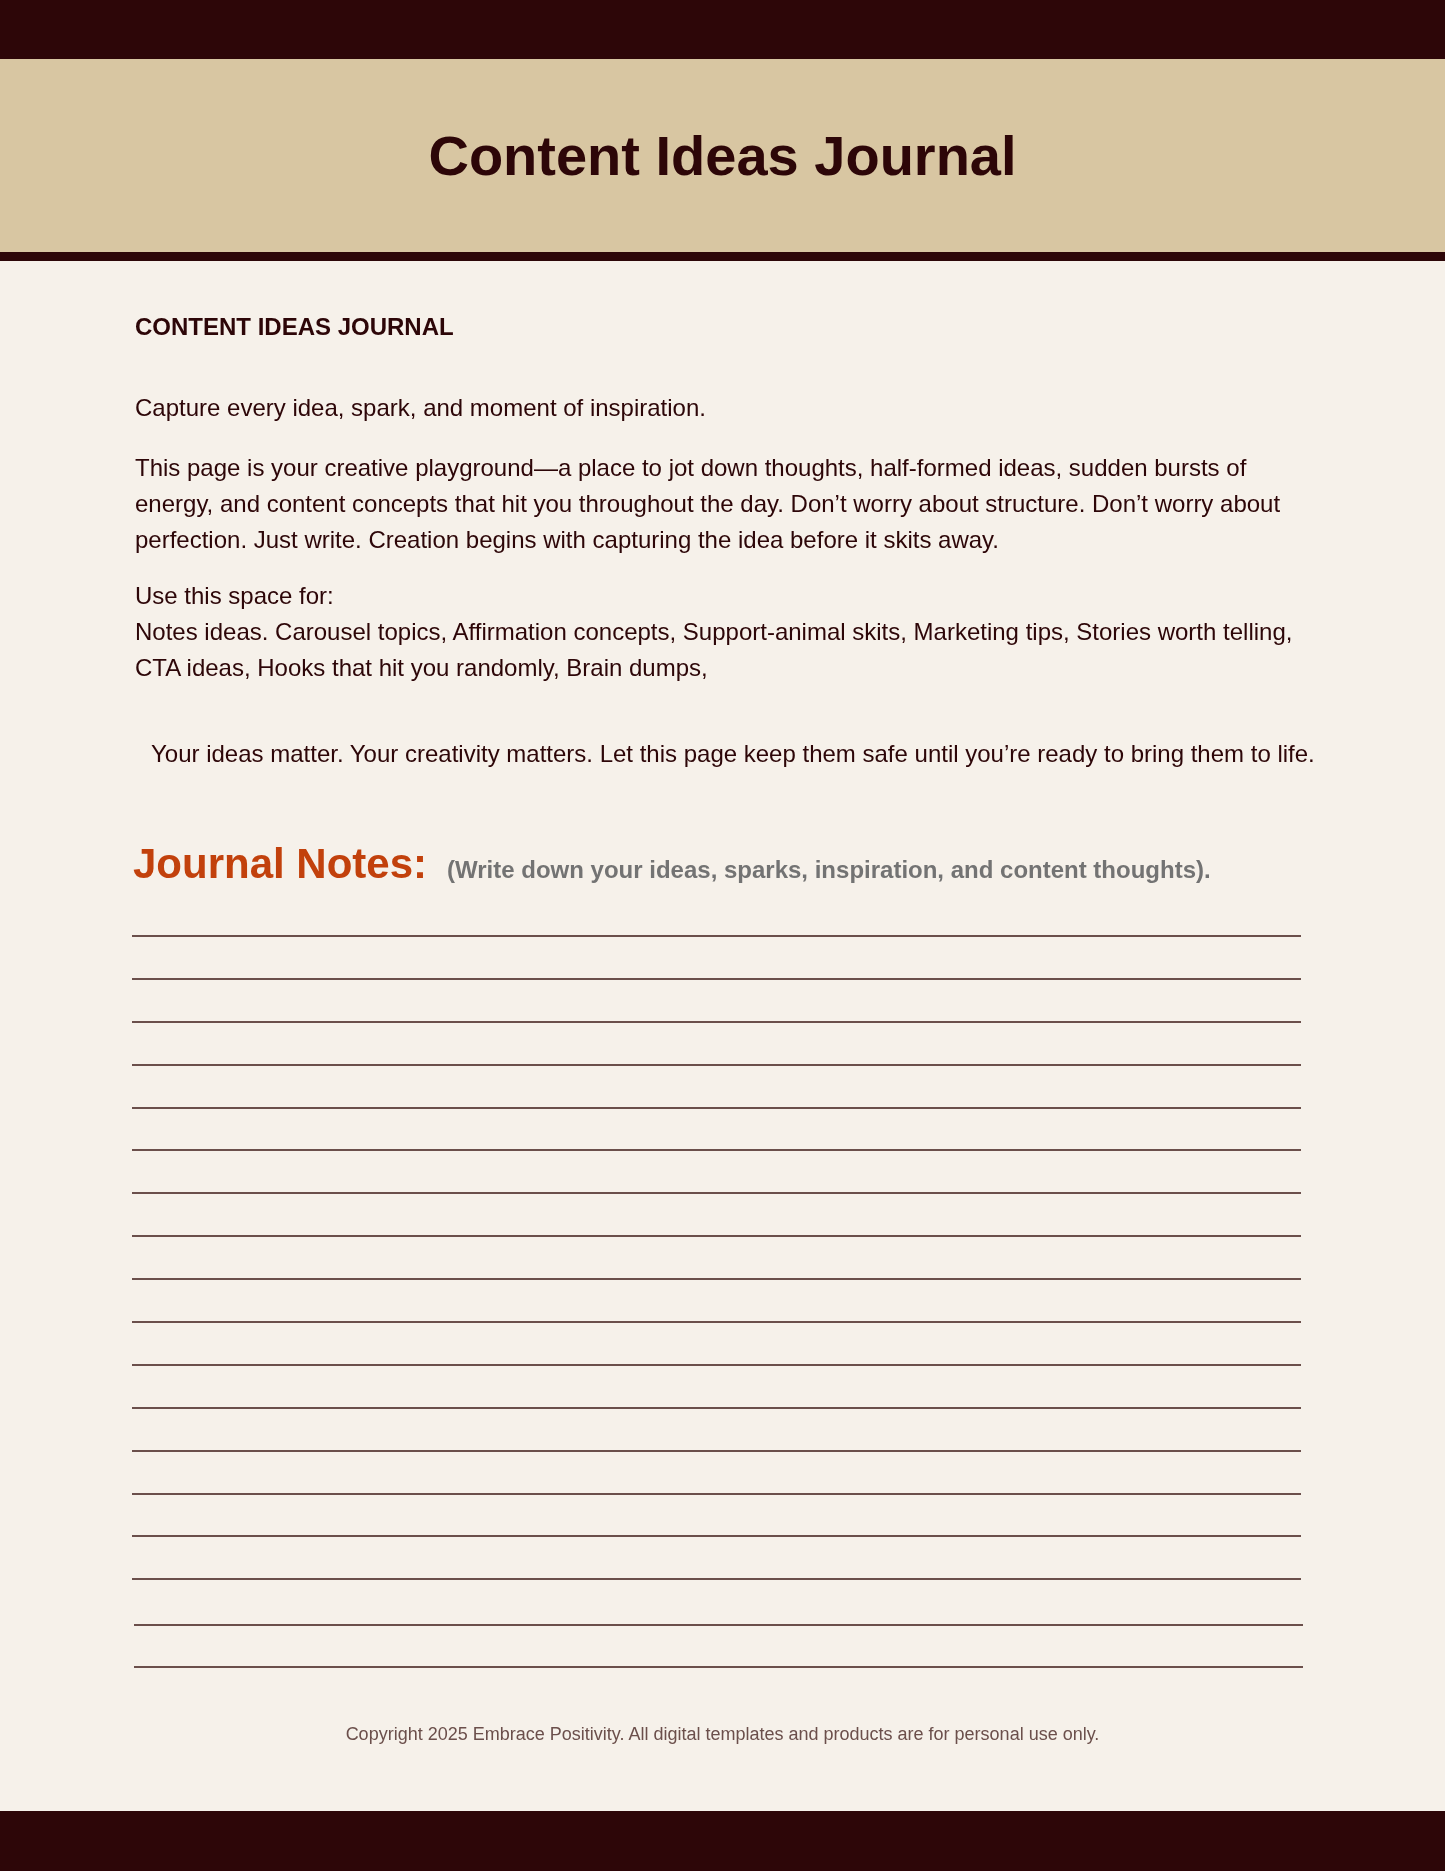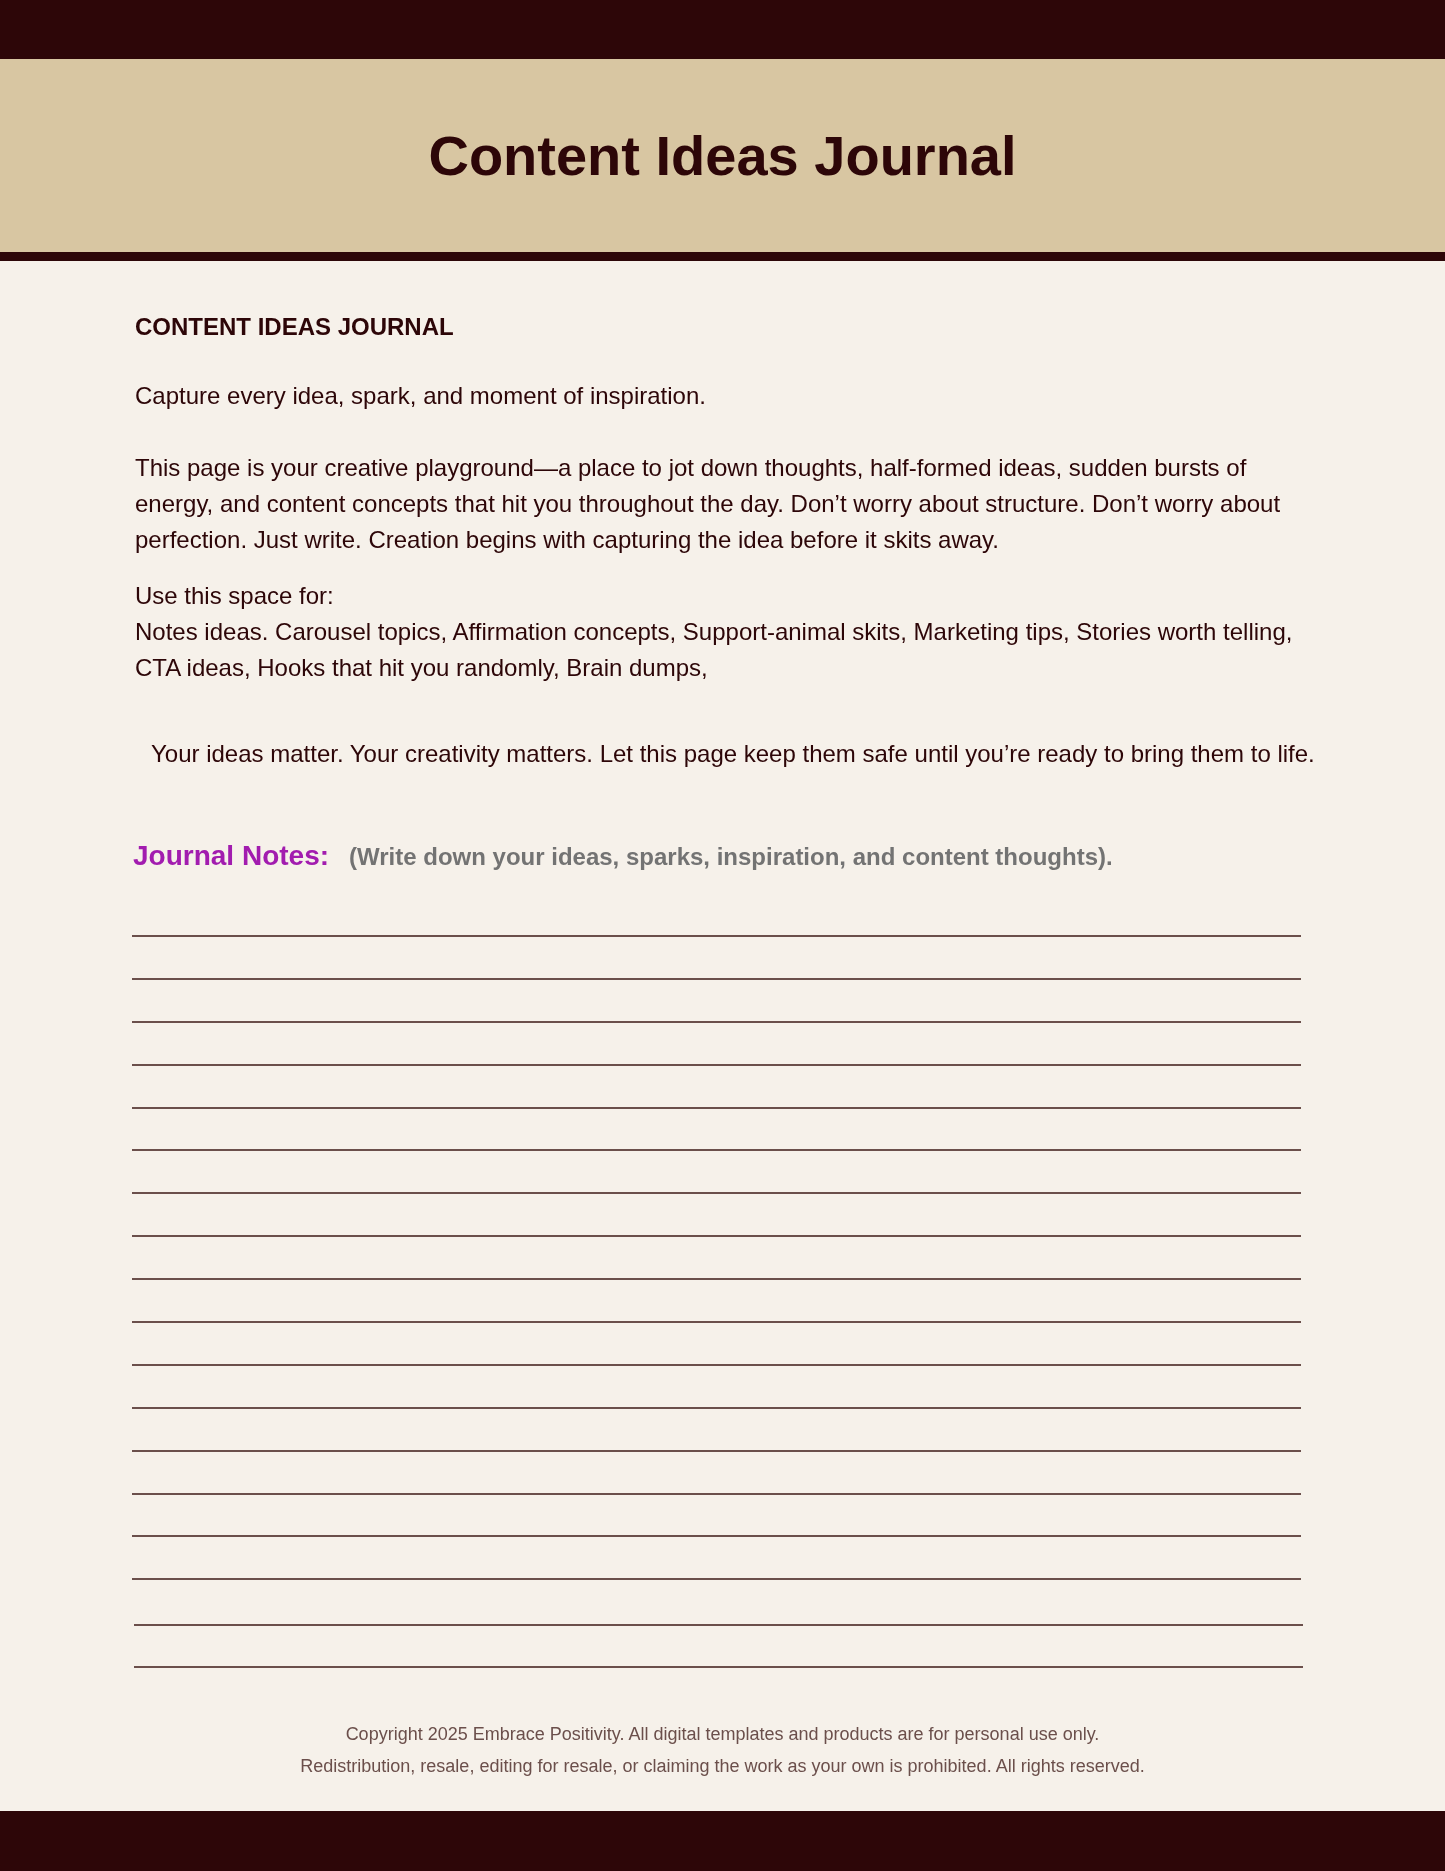--- a/index.html
+++ b/index.html
@@ -31,30 +31,30 @@
     }
     .content {
       position: absolute; left: 135px; top: 310px; width: 1180px;
     }
     .section-heading {
       font-size: 24px; font-weight: bold; margin: 0; line-height: 34px;
     }
     .para {
       font-size: 24px; line-height: 36px; margin: 0; color: #2d0608;
     }
-    .p1 { position: absolute; top: 68px; left: 0; width: 1180px; }
+    .p1 { position: absolute; top: 80px; left: 0; width: 1180px; }
     .p2 { position: absolute; top: 140px; left: 0; width: 1180px; }
     .p3 { position: absolute; top: 268px; left: 0; width: 1180px; }
     .p4 { position: absolute; top: 426px; left: 16px; width: 1180px; }
     .notes-header {
       position: absolute; left: 133px; top: 840px;
       display: flex; align-items: baseline;
     }
     .notes-title {
-      font-size: 28px; font-weight: bold; color: #a21caf;
+      font-size: 42px; font-weight: bold; color: #c2410c;
     }
     .notes-hint {
       font-size: 24px; font-weight: bold; color: #737373; margin-left: 20px;
     }
     .lines {
       position: absolute; left: 132px; top: 0; width: 1170px; height: 1871px;
     }
     .writing-line {
       position: absolute; left: 0; width: 1169px; height: 2px;
       background: #6b4f4b;
@@ -112,16 +112,15 @@
   <div class="writing-line" style="top:1450px;"></div>
   <div class="writing-line" style="top:1493px;"></div>
   <div class="writing-line" style="top:1535px;"></div>
   <div class="writing-line" style="top:1578px;"></div>
   <div class="writing-line" style="top:1624px; left:2px;"></div>
   <div class="writing-line" style="top:1666px; left:2px;"></div>
 </div>
 
 <footer class="footer">
   <p>Copyright 2025 Embrace Positivity. All digital templates and products are for personal use only.</p>
-  <p>Redistribution, resale, editing for resale, or claiming the work as your own is prohibited. All rights reserved.</p>
 </footer>
 
 <div class="bottom-bar"></div>
 
 </body></html>

